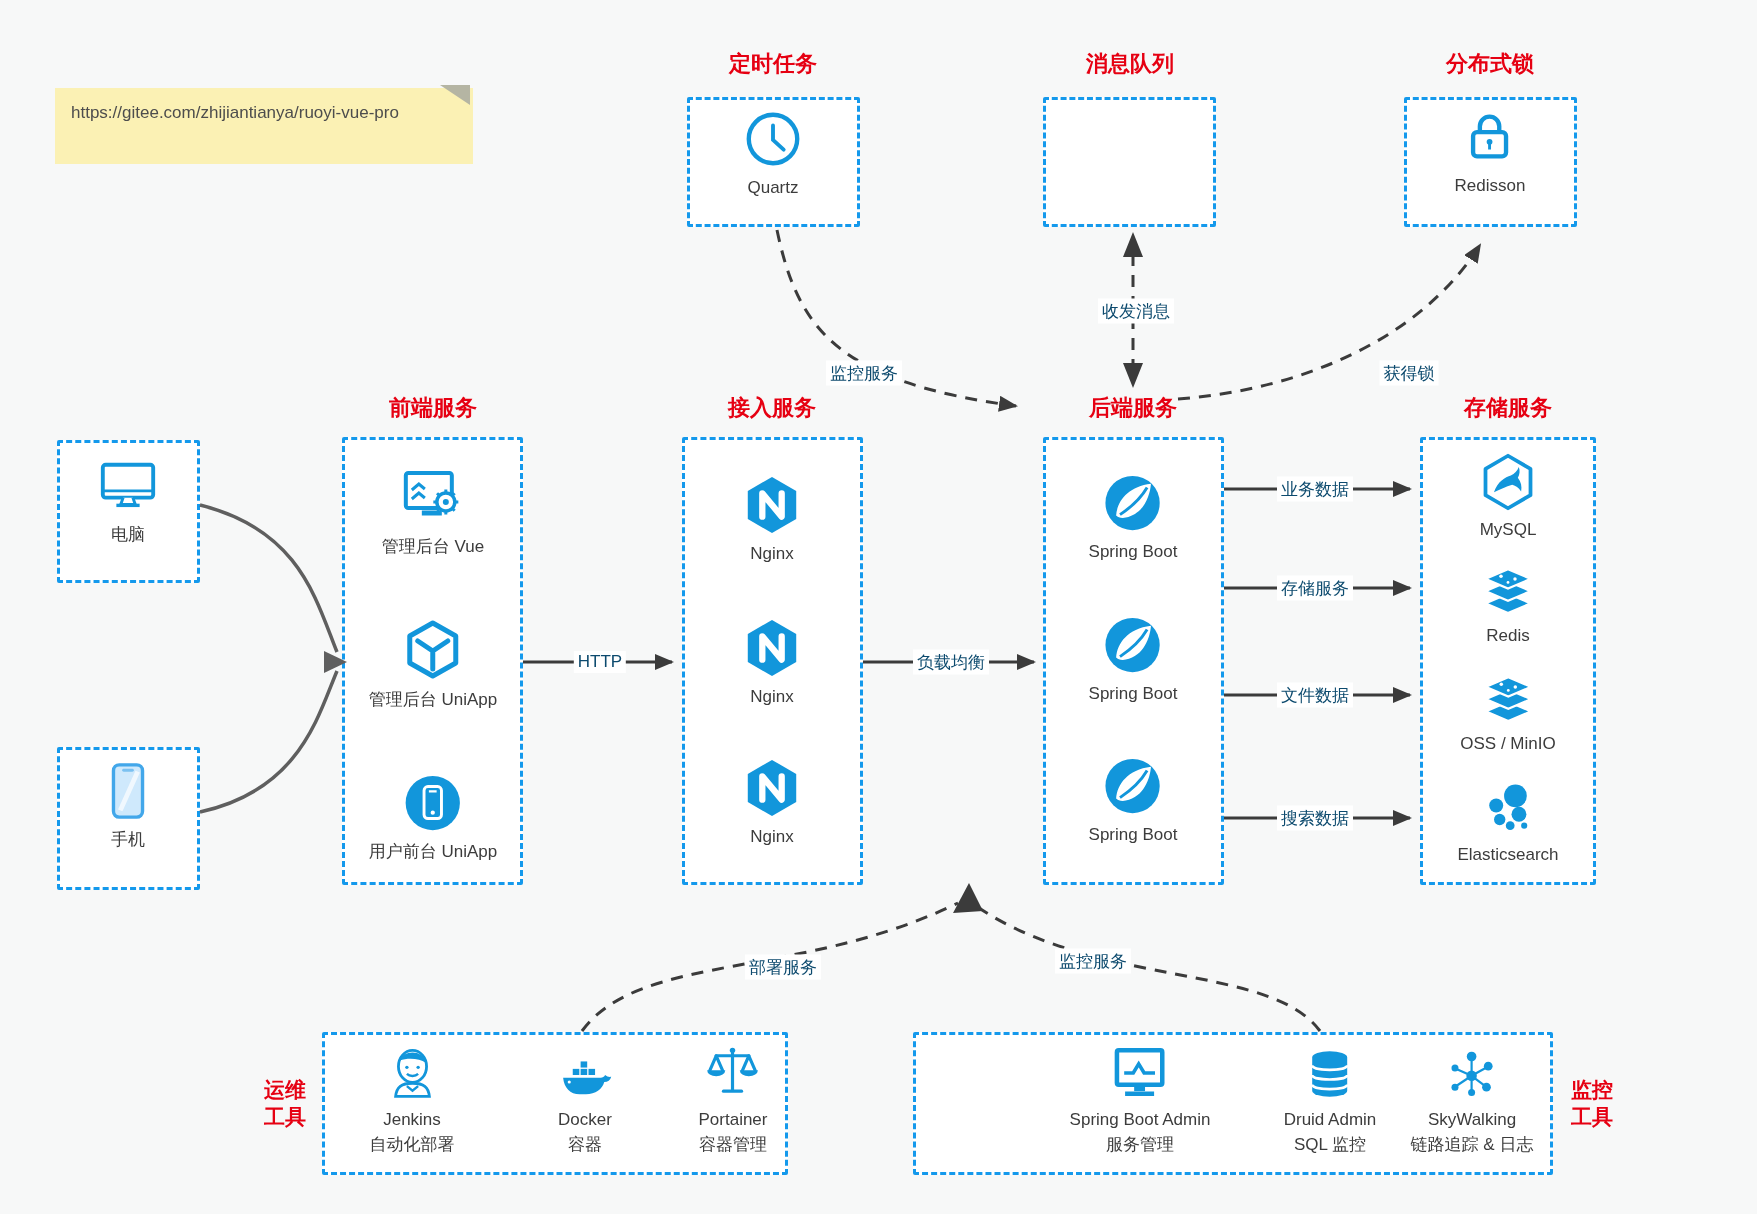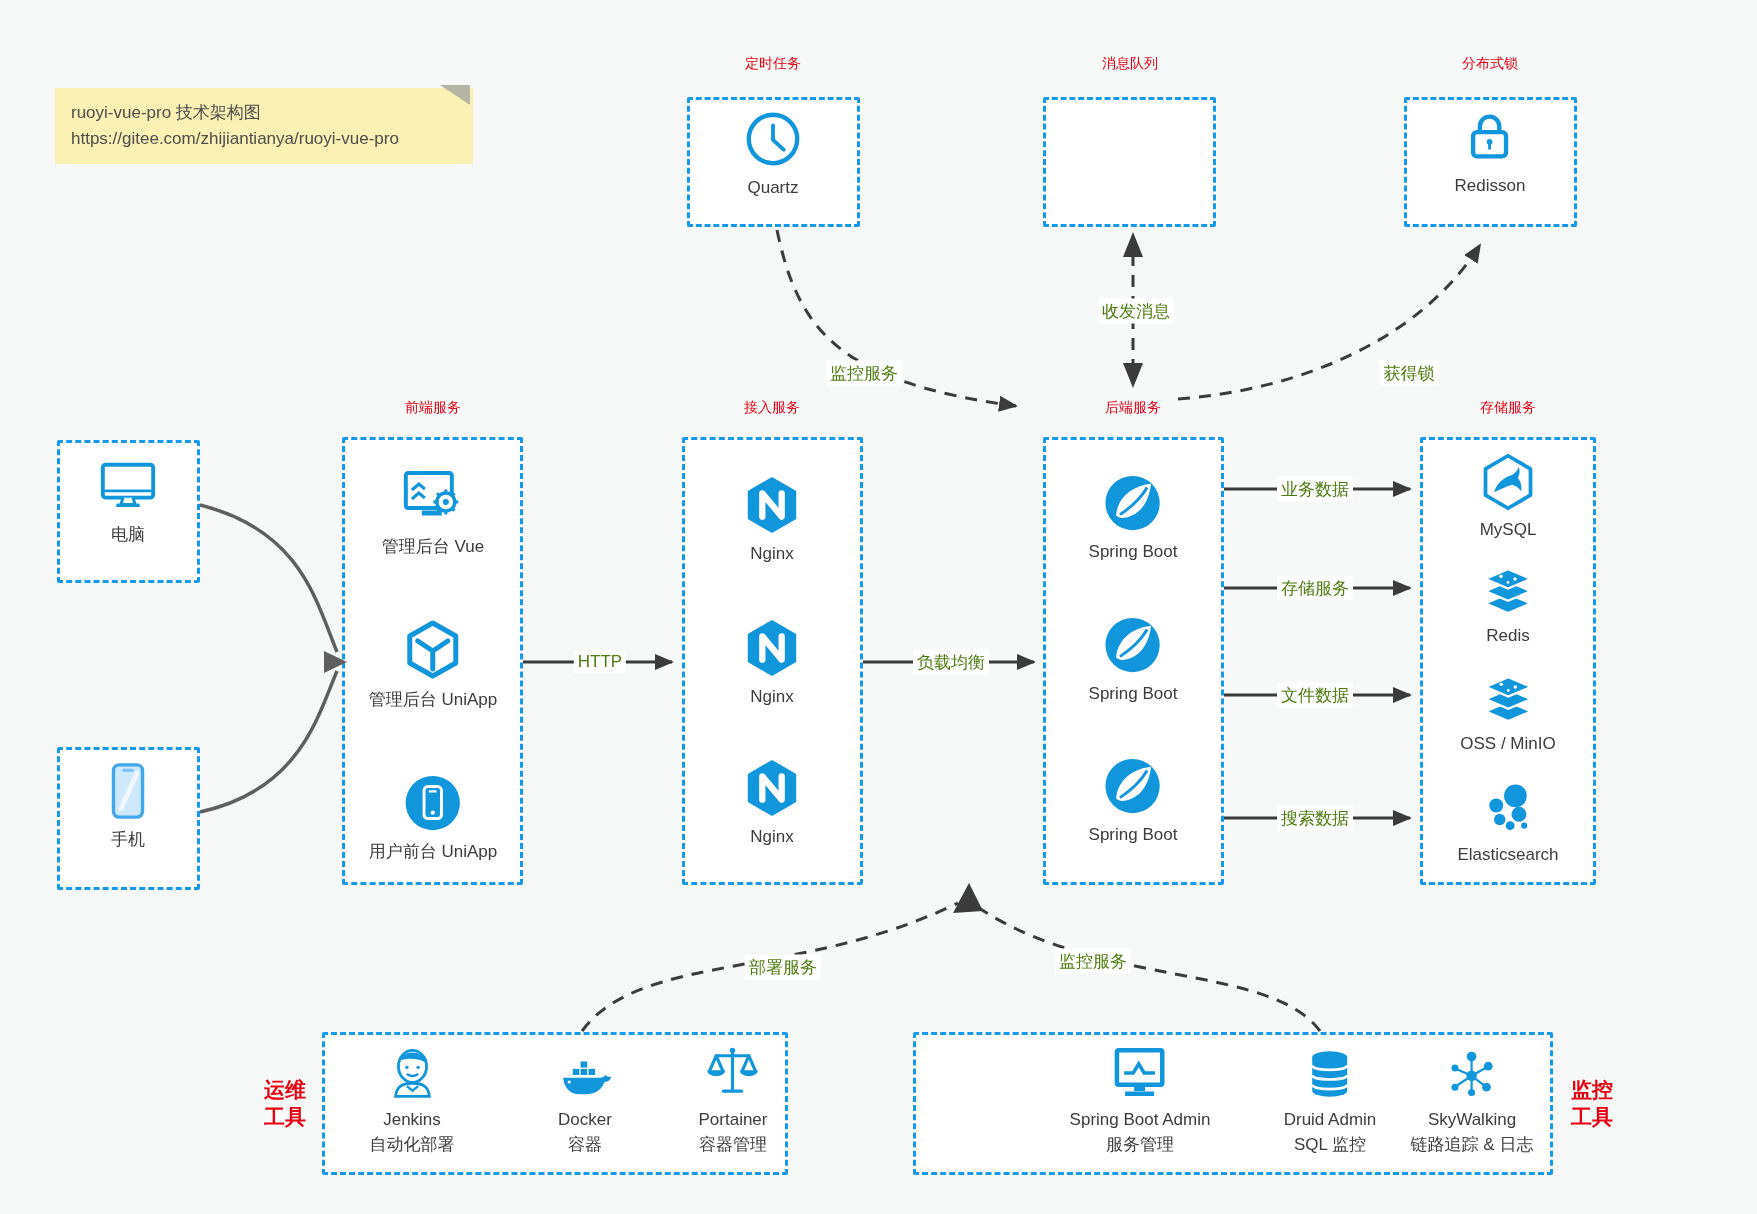--- a/index.html
+++ b/index.html
@@ -4,30 +4,30 @@
 <style>
   *{box-sizing:border-box}
   body{margin:0;background:#e9e9e9}
   .canvas{position:relative;width:1757px;height:1214px;background:#f7f8f8;overflow:hidden;
           font-family:"Liberation Sans","DejaVu Sans",sans-serif}
   .edges{position:absolute;left:0;top:0;z-index:4;pointer-events:none}
   .gline{fill:none;stroke:#5f5f5f;stroke-width:3.5}
   .dline{fill:none;stroke:#3b3b3b;stroke-width:2.8}
   .dashline{fill:none;stroke:#3b3b3b;stroke-width:3;stroke-dasharray:12 9}
   .dbox{position:absolute;background:#fff;border:3px dashed #1499ec;border-radius:2px;z-index:1}
-  .g-title{position:absolute;transform:translate(-50%,-50%);color:#e60012;font-size:14px;
-           font-weight:normal;white-space:nowrap;z-index:3}
+  .g-title{position:absolute;transform:translate(-50%,-50%);color:#e60012;font-size:22px;
+           font-weight:bold;white-space:nowrap;z-index:3}
   .side-title{position:absolute;transform:translate(-50%,-50%);color:#e60012;font-size:21px;
            font-weight:bold;text-align:center;line-height:27px;z-index:3}
   .node{position:absolute;transform:translateX(-50%);display:flex;flex-direction:column;
         align-items:center;gap:7px;z-index:3}
   .nlabel{font-size:17px;color:#3c3c3c;white-space:nowrap;line-height:21px;text-align:center}
   .nsub{font-size:17px;color:#3c3c3c;white-space:nowrap;line-height:21px;margin-top:-3px;text-align:center}
   .elabel{position:absolute;transform:translate(-50%,-50%);background:#fff;padding:1px 4px;
-          font-size:17px;color:#4d7c0f;white-space:nowrap;z-index:5}
+          font-size:17px;color:#0c4a6e;white-space:nowrap;z-index:5}
   .note{position:absolute;left:55px;top:88px;width:418px;height:76px;background:#fbf1b4;
         padding:12px 16px;z-index:2;color:#4d4d4d;font-size:17px;line-height:26px}
   .note-fold{position:absolute;left:440px;top:85px;width:0;height:0;z-index:3;
         border-top:20px solid #b5b5a3;border-left:30px solid transparent}
   .icon{display:block}
 </style>
 </head>
 <body>
 
 <div class="canvas">
@@ -51,21 +51,20 @@
     <path class="dashline" d="M1133 254 V366"></path>
     <polygon points="1133,232 1123,257 1143,257" fill="#3b3b3b"></polygon>
     <polygon points="1133,388 1123,363 1143,363" fill="#3b3b3b"></polygon>
     <path class="dashline" d="M1178 399 C1300 390 1420 340 1480 245" marker-end="url(#ah)"></path>
     <path class="dashline" d="M582 1031 C640 952 800 980 958 903"></path>
     <path class="dashline" d="M1320 1031 C1270 963 1096 988 976 906"></path>
     <polygon points="969,883 953,913 983,911" fill="#3b3b3b"></polygon>
   </svg>
 
   <div class="note">
-    <div>ruoyi-vue-pro 技术架构图</div>
     <div>https://gitee.com/zhijiantianya/ruoyi-vue-pro</div>
   </div>
   <div class="note-fold"></div>
 
   <div class="g-title" style="left:773px;top:64px">定时任务</div>
   <div class="g-title" style="left:1130px;top:64px">消息队列</div>
   <div class="g-title" style="left:1490px;top:64px">分布式锁</div>
   <div class="g-title" style="left:433px;top:408px">前端服务</div>
   <div class="g-title" style="left:772px;top:408px">接入服务</div>
   <div class="g-title" style="left:1133px;top:408px">后端服务</div>

